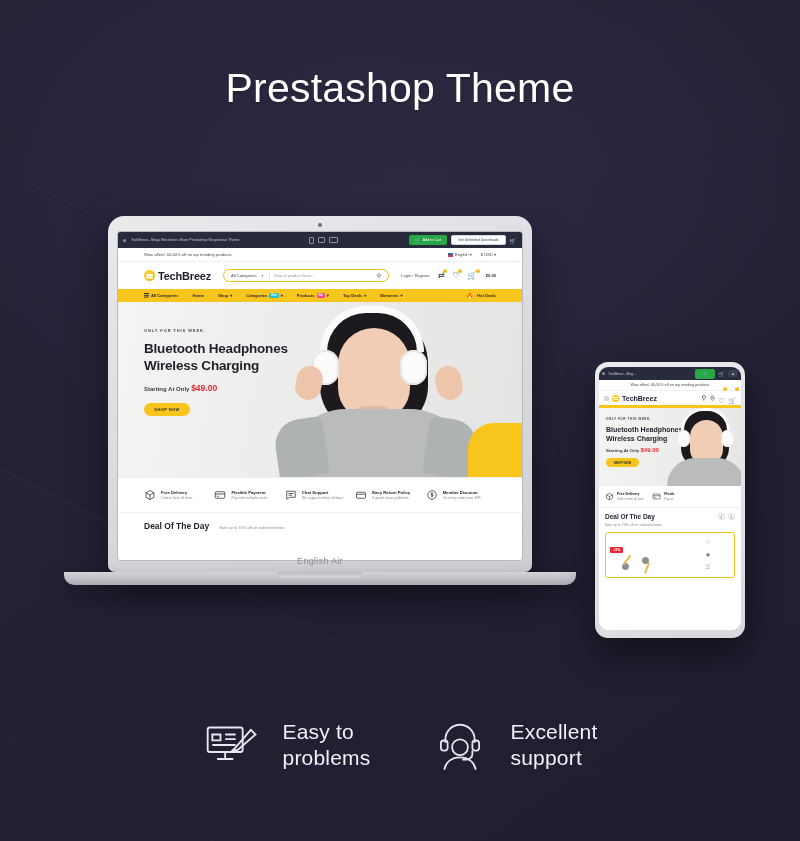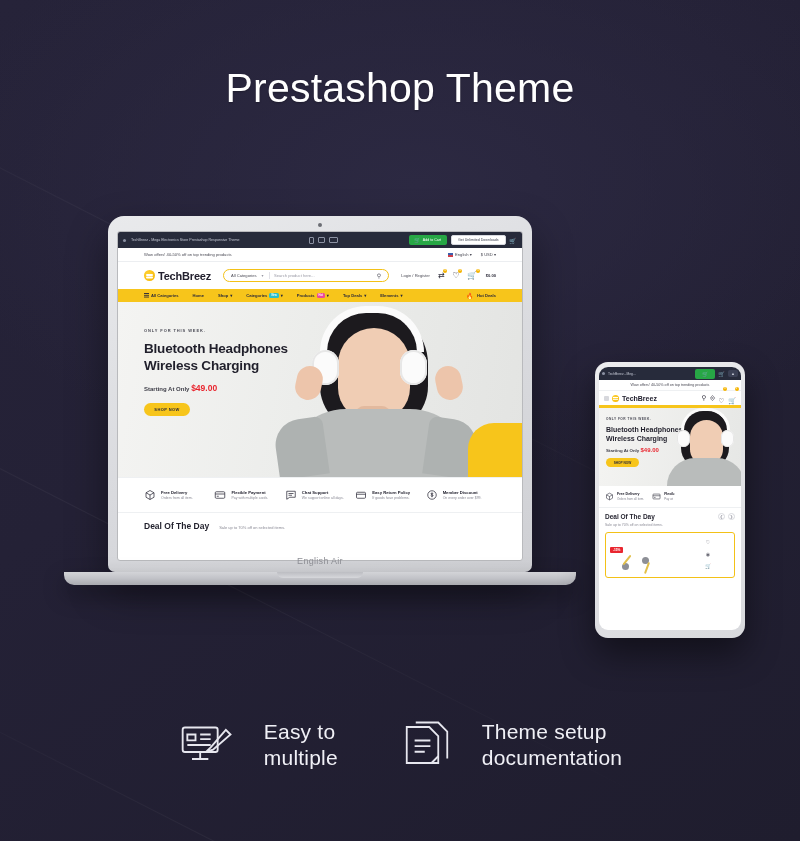--- a/index.html
+++ b/index.html
@@ -271,21 +271,21 @@
   .ph-cardicons{position:absolute;right:22px;top:6px;display:flex;flex-direction:column;gap:6px;color:#6a6a75;font-size:5px;}
   .ph-buds{position:absolute;left:14px;bottom:6px;width:46px;height:22px;}
   .ph-bud{position:absolute;width:7px;height:7px;border-radius:50%;background:#8d8f96;}
   .ph-budstem{position:absolute;width:2px;height:12px;background:#e2c04a;border-radius:1px;}
 
   
   .bottom {
     position:absolute; left:0; right:0; top:700px; height:90px;
     display:flex; align-items:center; justify-content:center; gap:64px;
   }
-  .bfeat { display:flex; align-items:center; gap:30px; }
+  .bfeat { display:flex; align-items:center; gap:24px; }
   .bfeat svg { stroke:#e7e7ef; fill:none; stroke-width:1.6; }
   .bfeat-label { color:#f0f0f6; font-size:21px; line-height:1.22; letter-spacing:.2px;}
 </style>
 </head>
 <body>
 
 <div class="stage">
   <div class="streak s1"></div>
   <div class="streak s2"></div>
   <div class="streak s3"></div>
@@ -592,32 +592,34 @@
 
     <div class="bfeat">
       <svg width="56" height="56" viewBox="0 0 48 48">
         <rect x="4" y="9" width="30" height="21" rx="2"></rect>
         <path d="M19 30v6M12 36h14"></path>
         <path d="M8 15h7v5H8zM19 15h9M19 19h9M8 24h20"></path>
         <path d="M28 26L41 11l4 4-15 13-6 2z"></path>
       </svg>
       <div class="bfeat-label">
         <span>Easy to</span><br>
-        <span>multiple</span>
+        <span>problems</span>
       </div>
     </div>
 
+
     <div class="bfeat">
-      <svg width="50" height="54" viewBox="0 0 44 48">
-        <path d="M4 8h20l8 8v24H4z"></path>
-        <path d="M12 4h20l8 8v24"></path>
-        <path d="M11 20h14M11 25h14M11 30h9"></path>
-        <path d="M26 40l6-6"></path>
+      <svg width="52" height="54" viewBox="0 0 46 48">
+        <path d="M10 22v-3a13 13 0 0126 0v3"></path>
+        <rect x="6" y="20" width="6" height="9" rx="2.5"></rect>
+        <rect x="34" y="20" width="6" height="9" rx="2.5"></rect>
+        <path d="M34 29v3a5 5 0 01-5 5h-4"></path>
+        <circle cx="23" cy="26" r="7"></circle>
+        <path d="M9 46c1-7 7-11 14-11s13 4 14 11"></path>
       </svg>
       <div class="bfeat-label">
-        <span>Theme setup</span><br>
-        <span>documentation</span>
+        <span>Excellent</span><br>
+        <span>support</span>
       </div>
     </div>
-
 
   </div>
 </div>
 
 </body></html>

